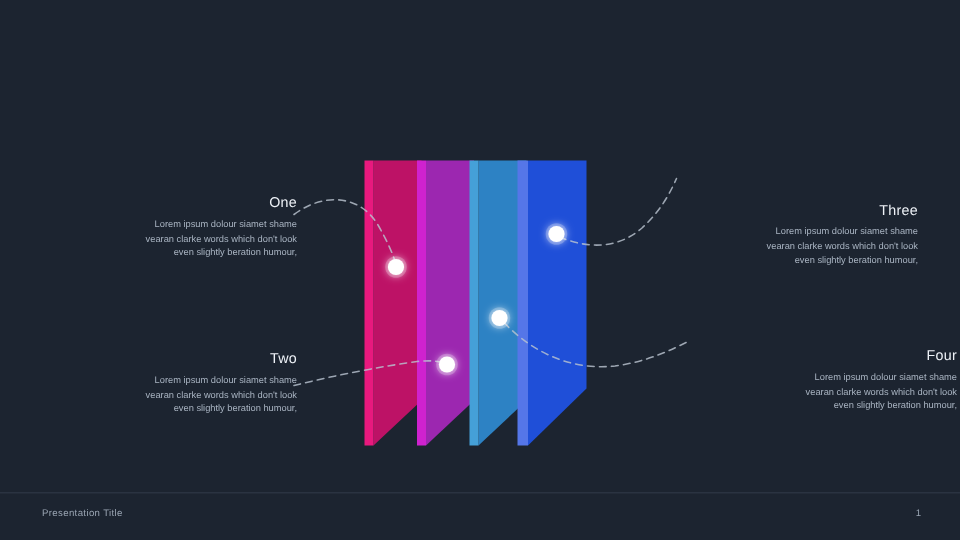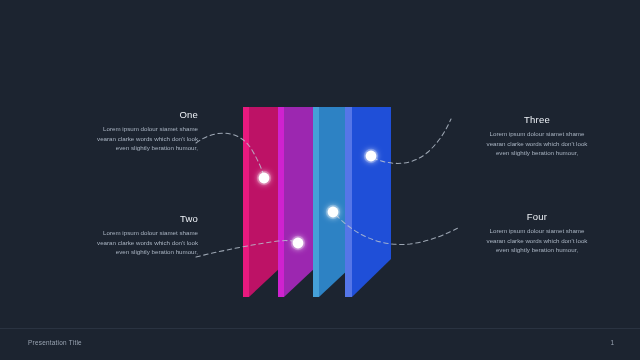--- a/index.html
+++ b/index.html
@@ -30,23 +30,24 @@
     position: absolute;
     left: 0;
     top: 0;
     display: block;
   }
 
   
   .txt-block {
     position: absolute;
     width: 150px;
+    margin-top: 21px;
   }
   .txt-block.left  { text-align: right; }
-  .txt-block.right { text-align: center;  }
+  .txt-block.right { text-align: right;  }
 
   .blk-title {
     color: #eef2f7;
     font-size: 9.5px;
     line-height: 13px;
     letter-spacing: .2px;
     margin: 0 0 3px 0;
     white-space: normal;
   }
 
@@ -54,21 +55,21 @@
     color: #a9b4c2;
     font-size: 6.2px;
     line-height: 9.6px;
     margin: 0;
   }
   .blk-body span { display: block; }
 
   #b1 { left: 48px;  top: 108px; }
   #b2 { left: 48px;  top: 212px; }
   #b3 { left: 462px; top: 113px; }
-  #b4 { left: 462px; top: 210px; }
+  #b4 { left: 488px; top: 210px; }
 
   
   #footer-line {
     position: absolute;
     left: 0;
     top: 328px;
     width: 640px;
     height: 1px;
     background: #2a3341;
   }

